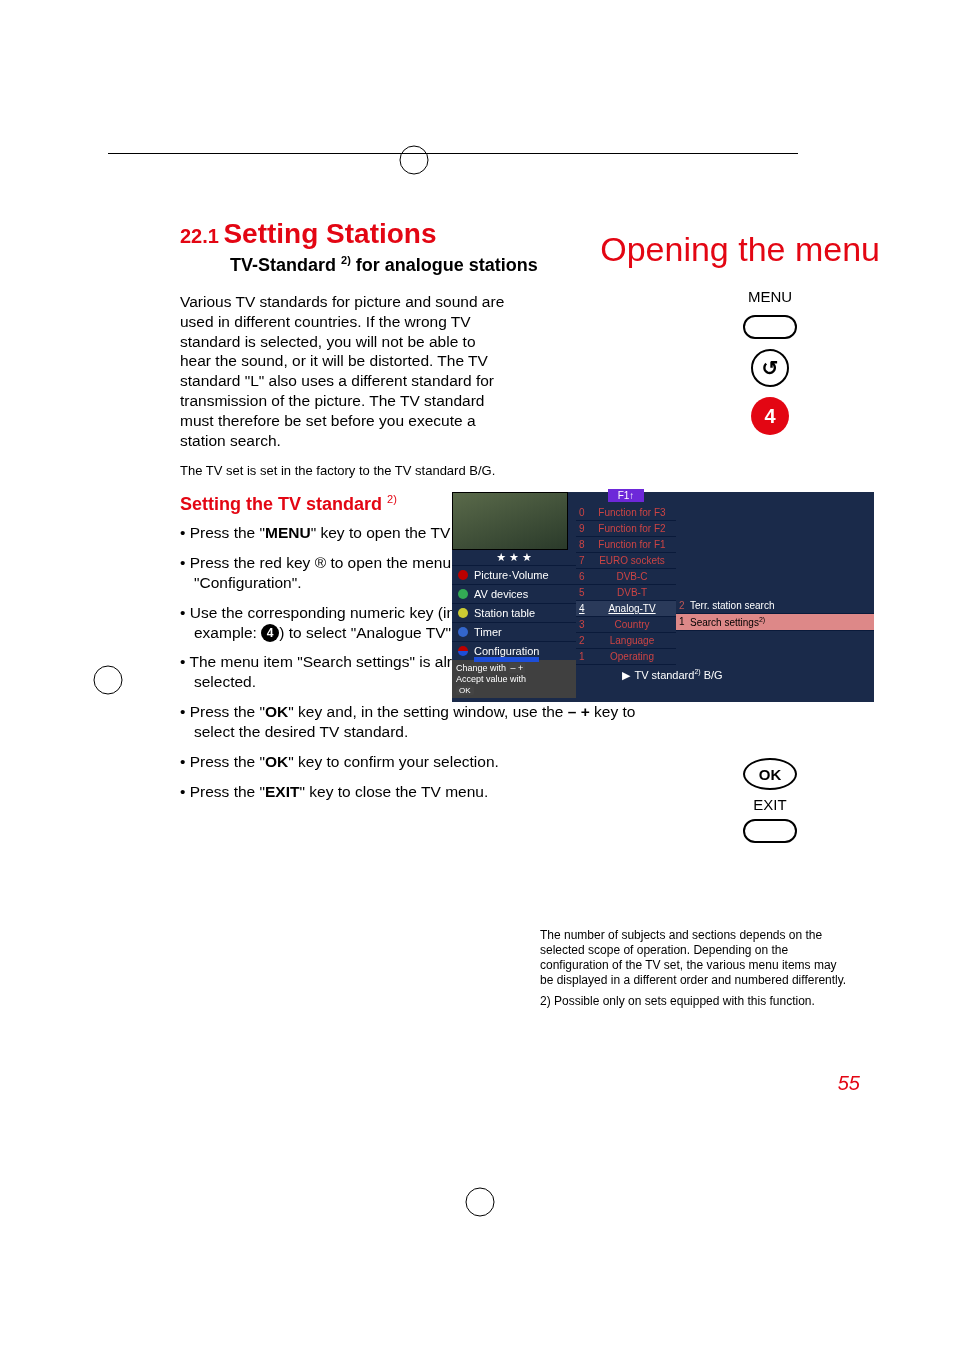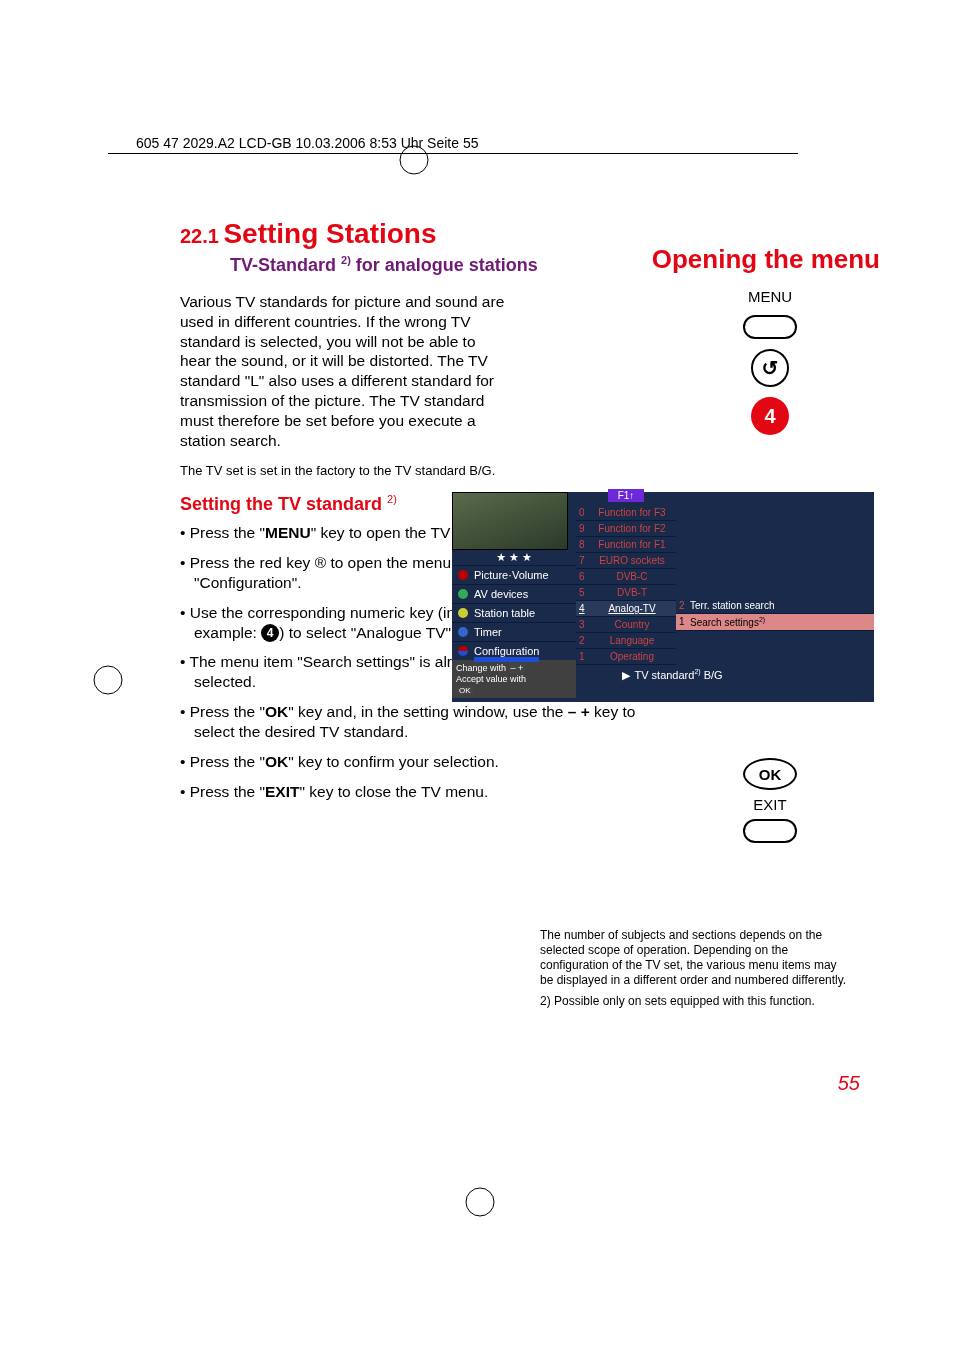--- a/index.html
+++ b/index.html
@@ -6,23 +6,23 @@
   body { background: #888; font-family: Arial, Helvetica, sans-serif; }
   .page-wrap { position: relative; width: 954px; height: 1351px; margin: 0 auto; background: #fff; }
   .crop-circle { stroke: #000; stroke-width: 1; fill: none; }
   .header-print { position: absolute; top: 135px; left: 136px; font-size: 14px; font-family: Arial, sans-serif; color: #000; }
   .header-rule { position: absolute; top: 153px; left: 108px; width: 690px; height: 1px; background: #000; }
 
   .content { position: absolute; top: 218px; left: 180px; width: 700px; }
 
   .section-num { color: #e30613; font-weight: bold; font-size: 20px; text-align: right; }
   .section-title { color: #e30613; font-weight: bold; font-size: 28px; }
-  .subhead { color: #701a75; font-weight: bold; font-size: 18px; margin-top: 4px; margin-left: 50px; }
+  .subhead { color: #000000; font-weight: bold; font-size: 18px; margin-top: 4px; margin-left: 50px; }
   .subhead sup { font-size: 11px; }
-  .opening { position: absolute; top: 26px; right: 0; color: #e30613; font-weight: bold; font-size: 26px; }
+  .opening { position: absolute; top: 12px; right: 0; color: #e30613; font-weight: normal; font-size: 34px; }
 
   .body-text { font-size: 15.5px; line-height: 1.28; color: #000; margin-top: 16px; width: 330px; }
   .body-text2 { font-size: 13px; line-height: 1.28; color: #000; margin-top: 12px; width: 330px; }
 
   .setting-head { color: #e30613; font-weight: bold; font-size: 18px; margin-top: 14px; }
   .setting-head sup { font-size: 11px; font-weight: normal; }
 
   .bullets { margin-top: 8px; width: 350px; }
   .bullets li { list-style: none; font-size: 15.5px; line-height: 1.28; color: #000; margin-bottom: 10px; padding-left: 14px; text-indent: -14px; }
   .bullets li::before { content: "• "; }
@@ -96,21 +96,20 @@
     <line x1="414" y1="140" x2="414" y2="180"></line>
     <line x1="394" y1="160" x2="434" y2="160"></line>
     <circle class="crop-circle" cx="108" cy="680" r="14"></circle>
     <line x1="108" y1="660" x2="108" y2="700"></line>
     <line x1="88" y1="680" x2="128" y2="680"></line>
     <circle class="crop-circle" cx="480" cy="1202" r="14"></circle>
     <line x1="480" y1="1182" x2="480" y2="1222"></line>
     <line x1="460" y1="1202" x2="500" y2="1202"></line>
   </svg>
 
-  <div class="header-print">605 47 2029.A2 LCD-GB  10.03.2006  8:53 Uhr  Seite 55</div>
   <div class="header-rule"></div>
 
   <div class="content">
 
     <div>
       <span class="section-num">22.1</span>
       <span class="section-title"> <span>Setting Stations</span></span>
       <div class="subhead">
         <span>TV-Standard </span><sup>2)</sup><span> for analogue stations</span>
       </div>

